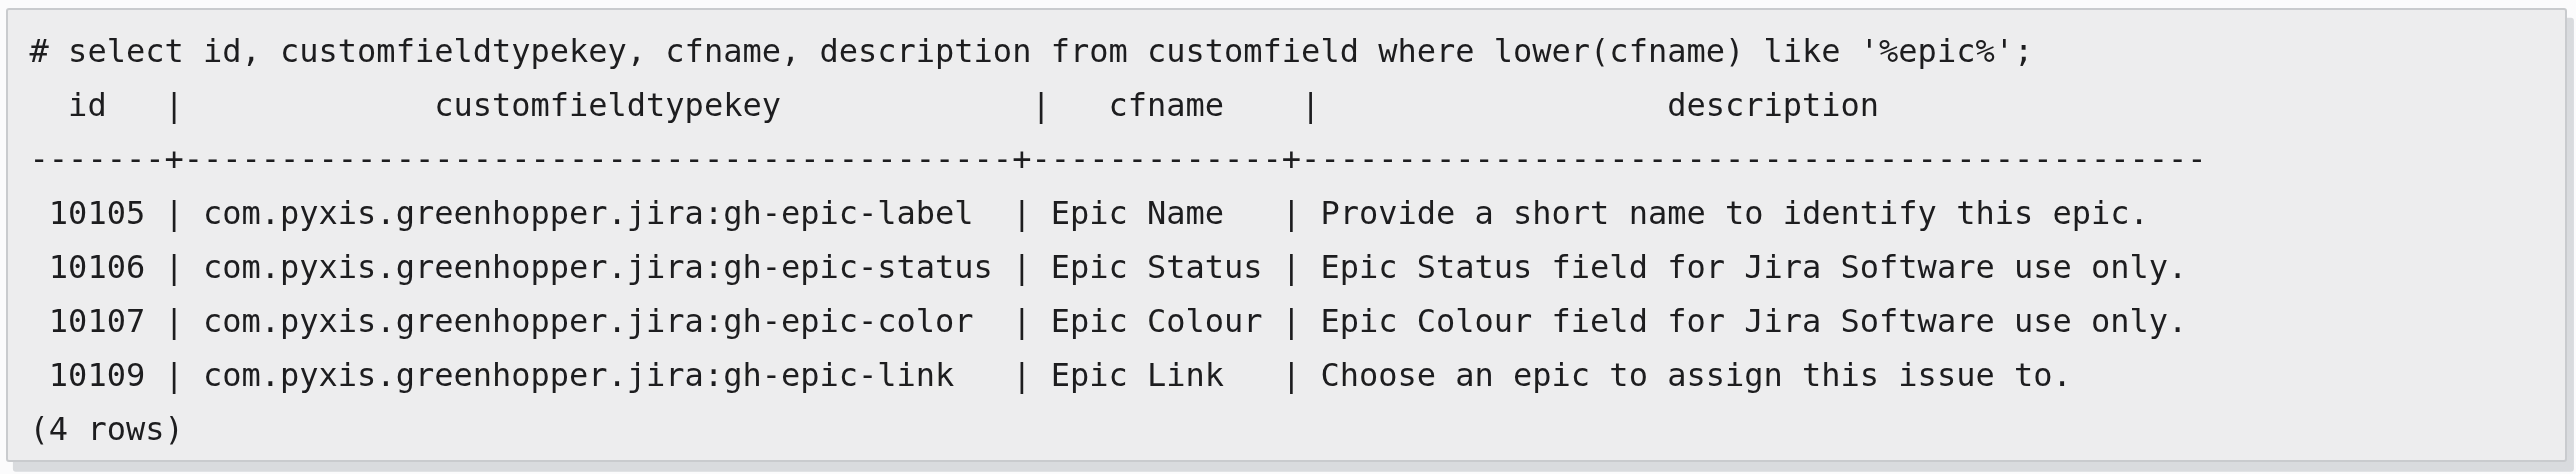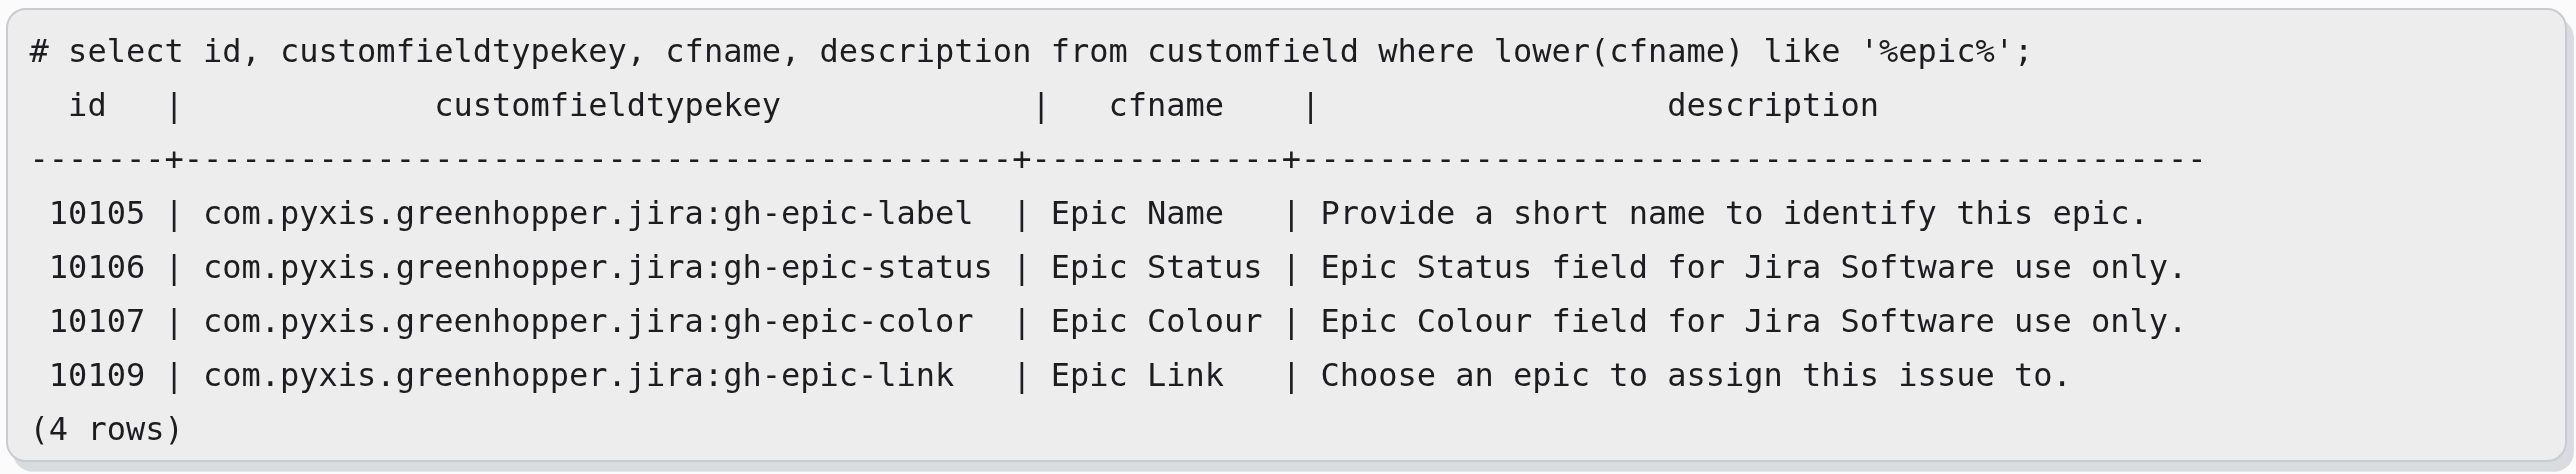--- a/index.html
+++ b/index.html
@@ -11,21 +11,21 @@
     overflow: hidden;
   }
   .code-block {
     position: absolute;
     left: 5.9px;
     top: 7.9px;
     width: 2557px;
     height: 450px;
     background: #ededee;
     border: 2px solid #c9cbce;
-    border-radius: 20px;
+    border-radius: 3px;
     box-shadow: 6.9px 9.8px 0 0 #d9dbde;
     box-sizing: content-box;
   }
   .terminal-text {
     margin: 0;
     padding: 13.8px 0 0 21.7px;
     font-family: "DejaVu Sans Mono", "Liberation Mono", monospace;
     font-size: 32px;
     line-height: 54px;
     color: #1d1d1f;

